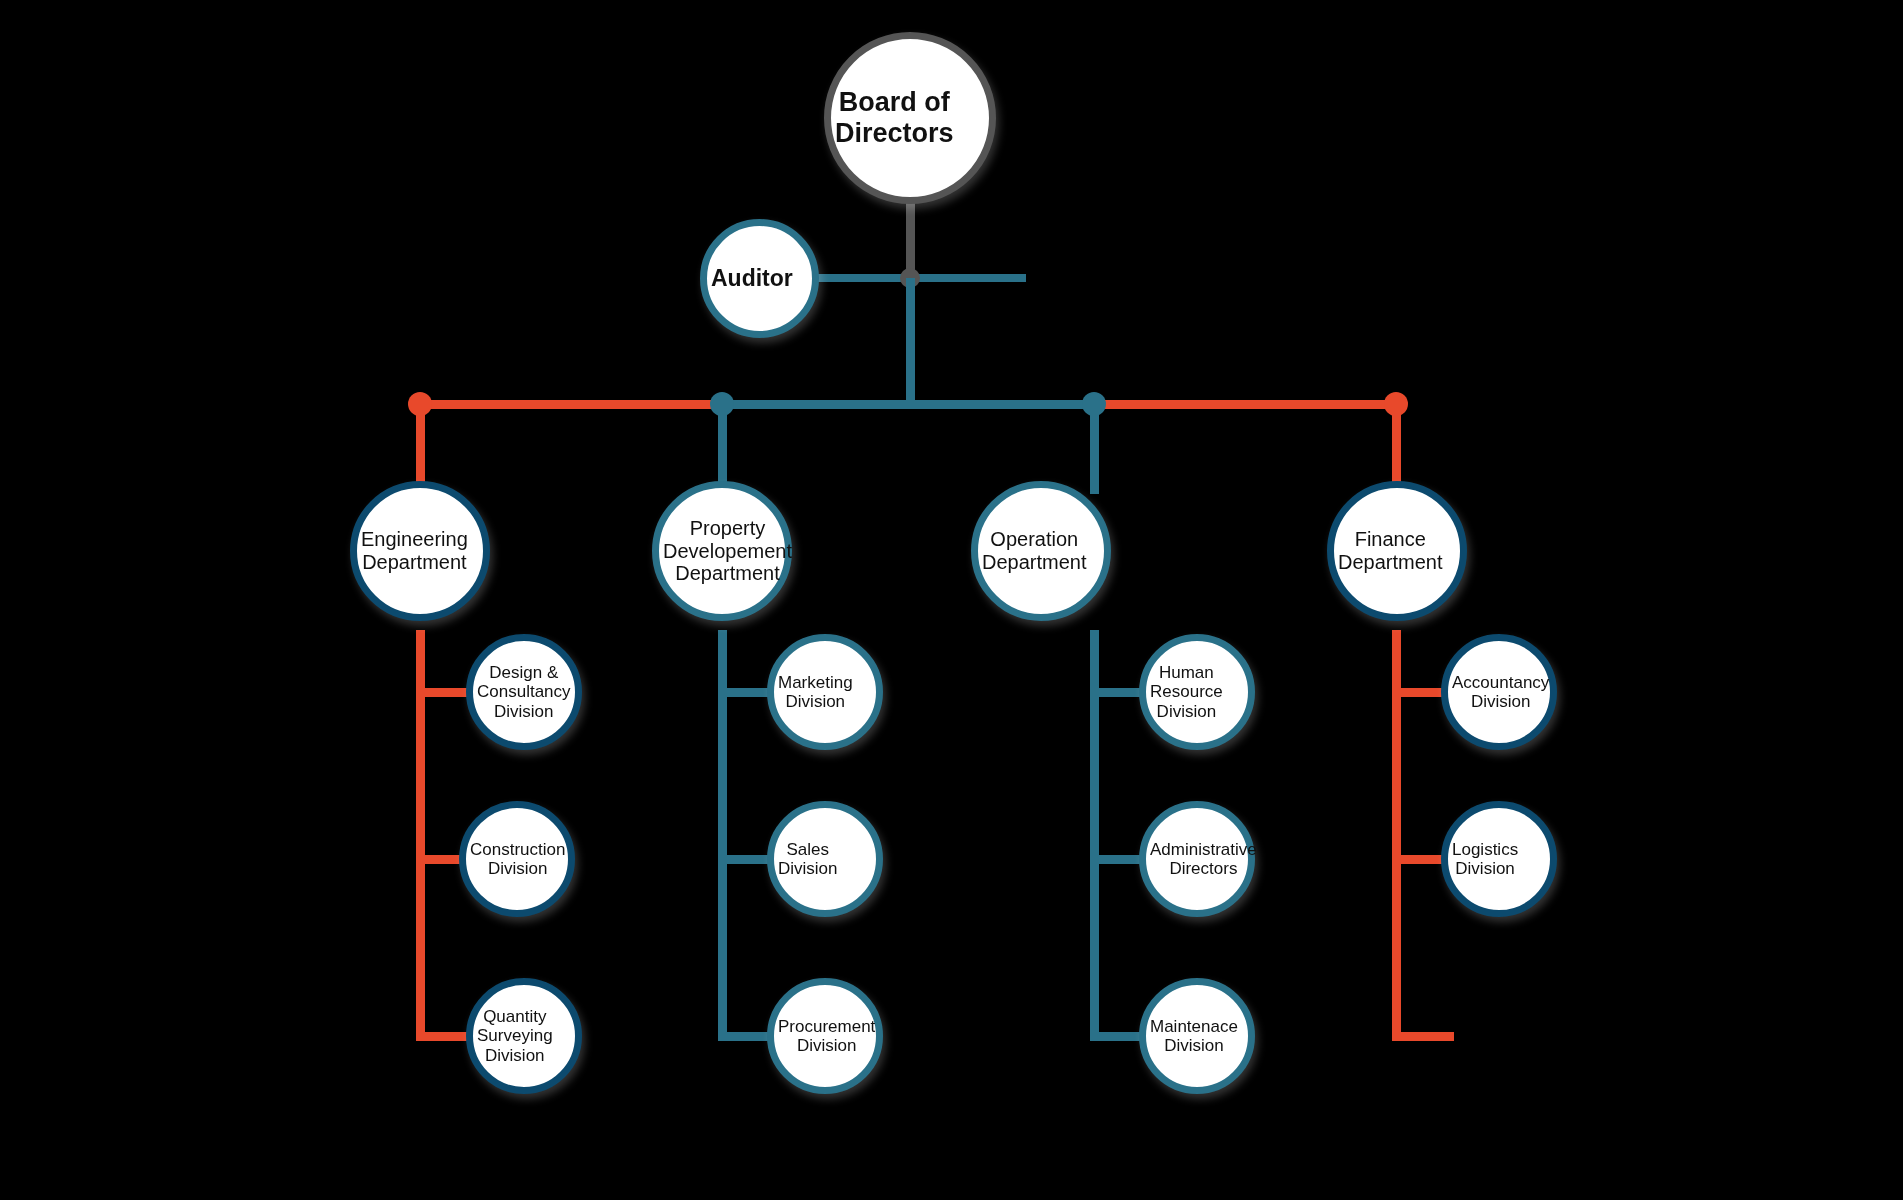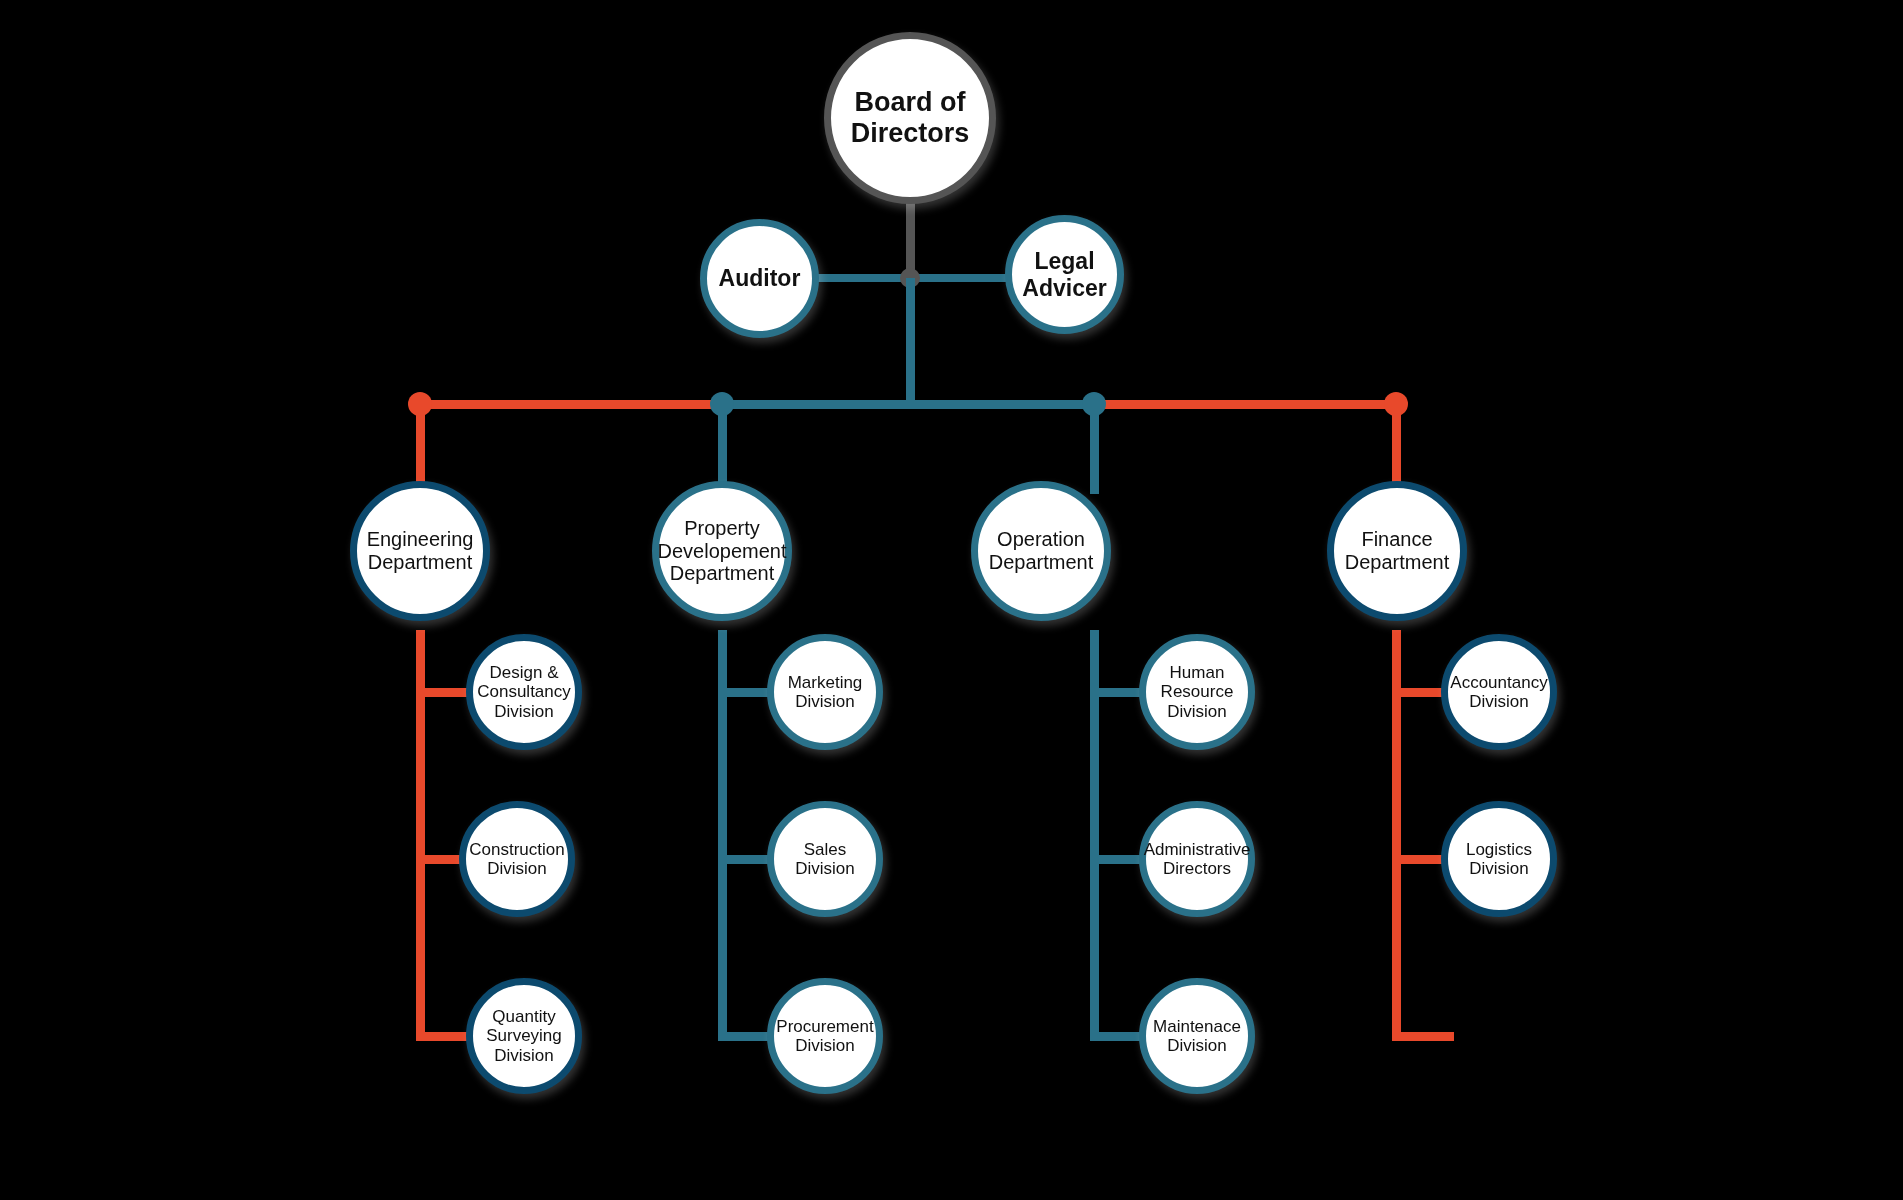--- a/index.html
+++ b/index.html
@@ -33,21 +33,21 @@
   .joint.gray { background: #555555; }
 
   
   .node {
     position: absolute;
     box-sizing: border-box;
     border-radius: 50%;
     background: #ffffff;
     display: flex;
     align-items: center;
-    justify-content: center;
+    justify-content: flex-start;
     text-align: center;
     color: #111111;
     box-shadow: 3px 5px 9px rgba(255,255,255,0.20);
   }
   .node .label {
     display: block;
     line-height: 1.14;
     padding: 0 4px;
     white-space: pre-line;
   }
@@ -126,24 +126,20 @@
   <div class="line red" style="left:1392px; top:1032px; width:62px; height:9px;"></div>
 
   <div class="node gray tier-root" style="left:824px; top:32px;">
     <span class="label">Board of
 Directors</span>
   </div>
 
   <div class="node teal tier-advisor" style="left:700px; top:219px;">
     <span class="label">Auditor</span>
   </div>
-  <div class="node teal tier-advisor" style="left:1005px; top:215px;">
-    <span class="label">Legal
-Advicer</span>
-  </div>
 
   <div class="node red tier-dept" style="left:350px; top:481px;">
     <span class="label">Engineering
 Department</span>
   </div>
   <div class="node teal tier-dept" style="left:652px; top:481px;">
     <span class="label">Property
 Developement
 Department</span>
   </div>

